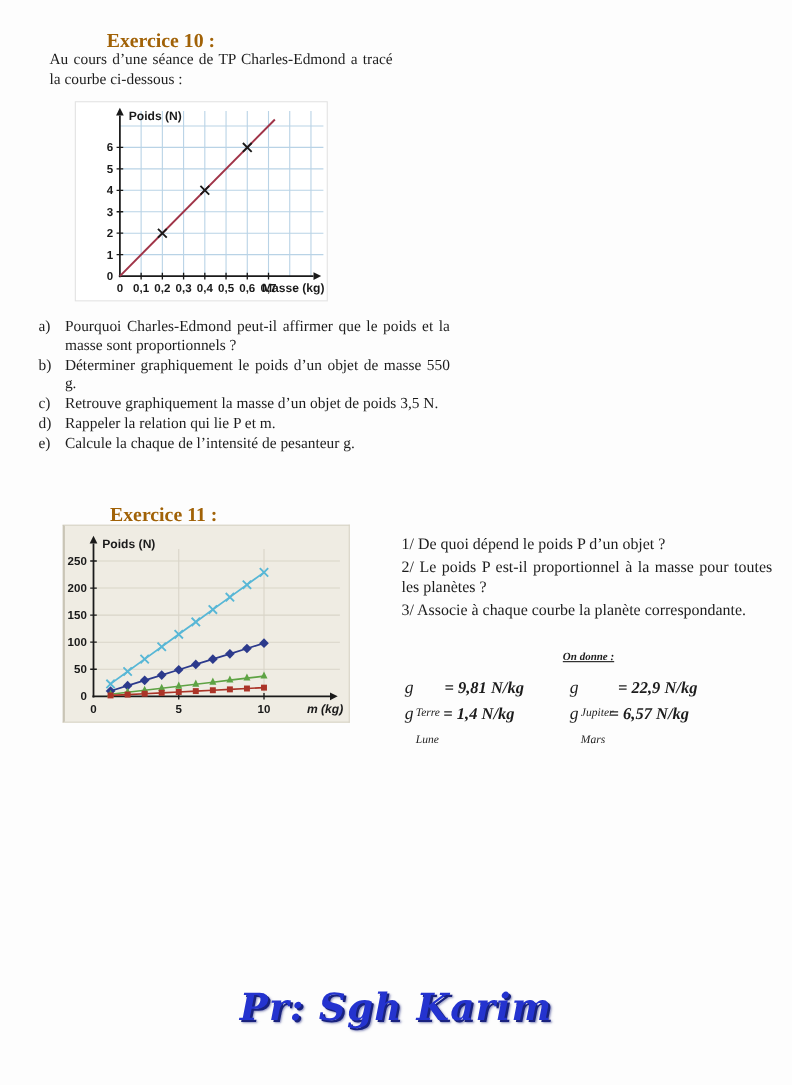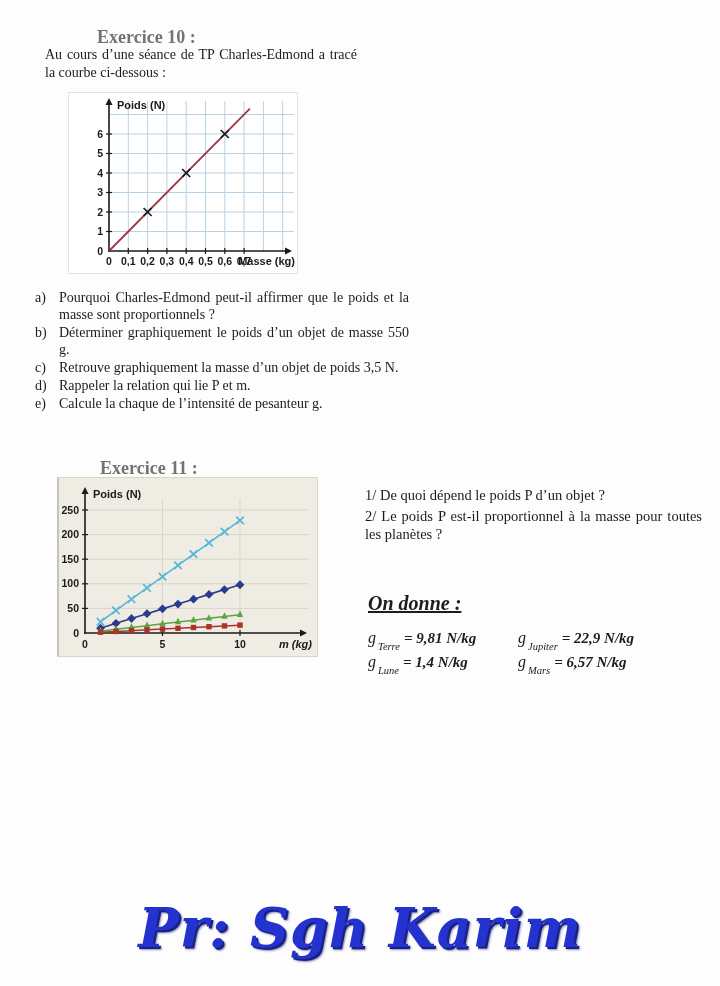--- a/index.html
+++ b/index.html
@@ -5,21 +5,21 @@
   html,body{margin:0;padding:0;}
   body{
     width:720px;height:986px;position:relative;
     background:#fdfdfd;
     font-family:"Liberation Serif", serif;
     color:#1c1c1c;
     overflow:hidden;
   }
   .abs{position:absolute;}
   .ex-title{
-    font-size:18px;font-weight:bold;color:#737373;
+    font-size:18px;font-weight:bold;color:#a16207;
     font-family:"Liberation Serif", serif;
   }
   .body-text{
     font-size:14px;line-height:1.32;text-align:justify;
   }
   .q-list{display:flex;flex-direction:column;gap:1px;}
   .q-row{display:flex;font-size:14px;line-height:1.22;}
   .q-label{width:24px;flex:0 0 24px;}
   .q-text{flex:1;text-align:justify;}
   .chart-frame{
@@ -28,34 +28,34 @@
   .chart2-frame{
     background:#efece3;border:1px solid #d8d4c6;
     border-left:2px solid #c9c5b6;
   }
   svg text{user-select:none;}
   .tick{font:bold 10.5px "Liberation Sans", sans-serif;fill:#1a1a1a;}
   .axis-label{font:bold 11px "Liberation Sans", sans-serif;fill:#1a1a1a;}
   .axis-label.italic{font-style:italic;}
   .right-col p{margin:0 0 2px 0;font-size:14.5px;line-height:1.28;text-align:justify;}
   .given-heading{
-    font-size:20px;font-weight:bold;font-style:italic;
-    text-decoration:underline;margin:0 0 14px 0;
+    font-size:10px;font-weight:bold;font-style:italic;
+    text-decoration:underline;margin:0 0 14px 0;text-align:center;
   }
   .given-grid{
     display:grid;grid-template-columns:150px auto;row-gap:6px;column-gap:0;
   }
   .given-item{font-style:italic;white-space:nowrap;}
   .gsym{font-size:16px;}
-  .gsub{font-size:10.5px;position:relative;top:7px;margin:16px 4px 0 2px;}
+  .gsub{font-size:10.5px;position:relative;top:21px;margin:16px 4px 0 2px;}
   .gval{font-weight:bold;font-size:15px;}
   .signature{
     left:0;right:0;text-align:center;
     font-family:"DejaVu Serif", serif;
-    font-size:54px;font-weight:bold;font-style:italic;
+    font-size:34px;font-weight:bold;font-style:italic;
     color:#2433cf;
     text-shadow:2px 2px 0 #19227e, 3px 3px 2px rgba(25,34,126,0.5);
     letter-spacing:1px;
   }
 </style>
 </head>
 <body>
 
 <h2 class="abs ex-title" style="left:97px;top:12px;">Exercice 10 :</h2>
 
@@ -219,20 +219,21 @@
       <rect x="162.8" y="145.2152" width="5.4" height="5.4" fill="#ab3428"></rect>
       <rect x="178.3" y="144.428" width="5.4" height="5.4" fill="#ab3428"></rect>
       <text x="34" y="20" class="axis-label">Poids (N)</text>
       <text x="253" y="170" text-anchor="end" class="axis-label italic">m (kg)</text>
     </svg>
 </div>
 
 <div class="abs right-col" style="left:365px;top:486px;width:337px;">
   <p>1/ De quoi dépend le poids P d’un objet ?</p>
   <p>2/ Le poids P est-il proportionnel à la masse pour toutes les planètes ?</p>
+  <p>3/ Associe à chaque courbe la planète correspondante.</p>
 </div>
 
 <div class="abs" style="left:368px;top:592px;width:334px;">
   <p class="given-heading">On donne :</p>
   <div class="given-grid">
     <span class="given-item">
       <span class="gsym">g</span><span class="gsub">Terre</span><span class="gval">= 9,81 N/kg</span>
     </span>
     <span class="given-item">
       <span class="gsym">g</span><span class="gsub">Jupiter</span><span class="gval">= 22,9 N/kg</span>

